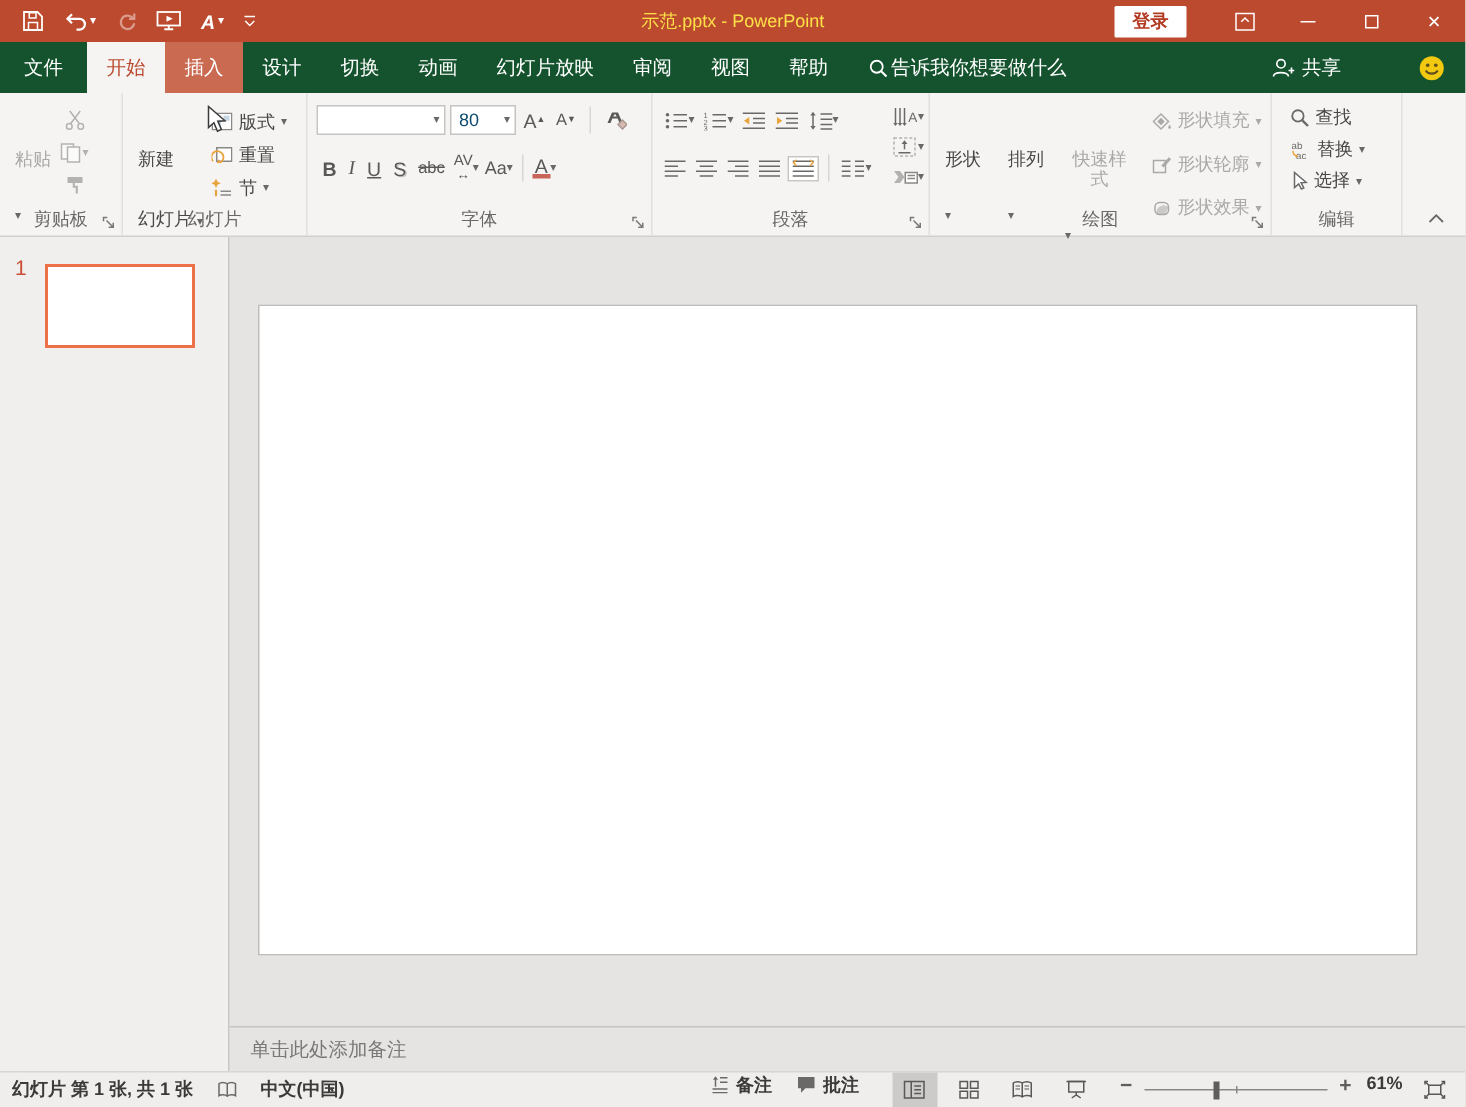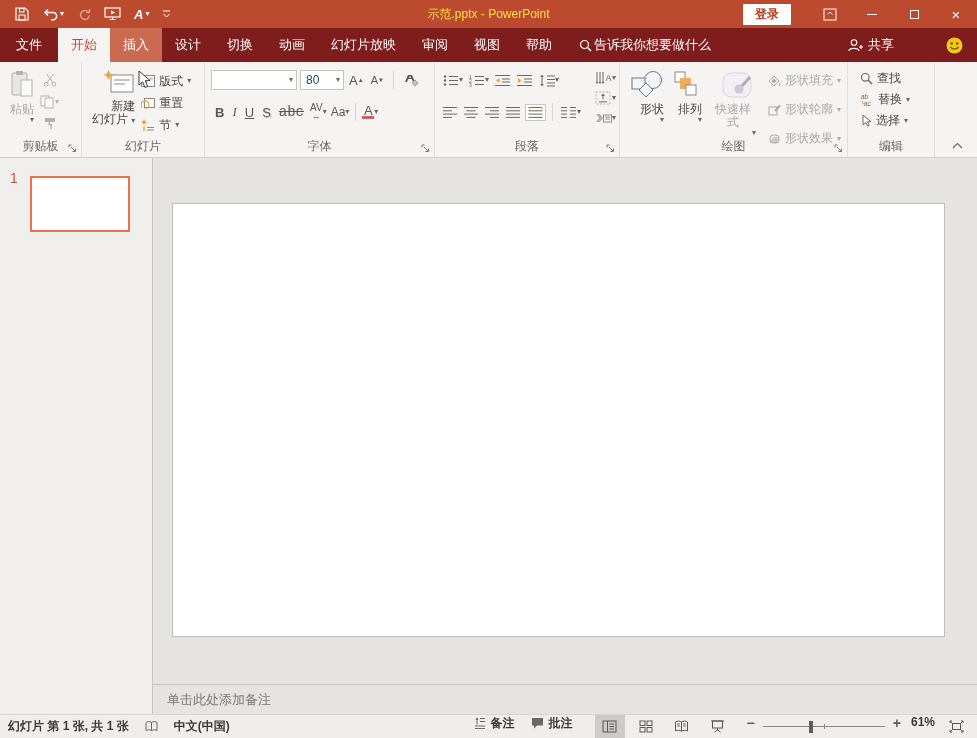--- a/index.html
+++ b/index.html
@@ -23,42 +23,42 @@
   .win-title { position:absolute; left:0; right:0; text-align:center; font-size:12px; color:#fde047; pointer-events:none; }
   .tb-right { margin-left:auto; display:flex; align-items:center; height:28px; }
   .signin { background:#fff; color:#B33A22; font-weight:bold; font-size:12px; padding:2px 12px; margin-right:18px; border-radius:1px; }
   .winbtn { width:42px; height:28px; display:flex; align-items:center; justify-content:center; }
   .maxbox { width:9px; height:9px; border:1px solid #fff; }
   .minbar { width:10px; height:1px; background:#fff; }
   .closex { font-size:15px; line-height:1; }
 
   
   .tabrow {
-    height:34px; background:#7f1d1d; display:flex; align-items:stretch;
+    height:34px; background:#14532d; display:flex; align-items:stretch;
     color:#fff; font-size:13px; position:relative; flex:none;text-align:center;
   }
   .tab { display:flex; align-items:center; padding:16px 13px; }
   .tab.file { padding:0 16px; }
   .tab.active { background:#F5F4F3; color:#BC4A2F; }
   .tab.hover { background:#CA6A51; }
   .tellme { display:flex; align-items:center; gap:2px; margin-left:14px; }
   .share { display:flex; align-items:center; gap:5px; margin-left:auto; }
   .smiley { margin:0 14px 0 52px; display:flex; align-items:center; }
   .cursor-arrow { position:absolute; left:138px; top:42px; z-index:50; }
 
   
   .ribbon {
     height:96px; background:#F5F4F3; border-bottom:1px solid #D2D0CE;
     display:flex; flex:none; position:relative; color:#4A4846;
   }
   .rgroup { position:relative; border-right:1px solid #E2E0DE; height:100%; padding:6px 4px 16px 6px; }
   .glabel { position:absolute; bottom:2px; left:0; right:0; text-align:center; font-size:12px; color:#6A6866; }
   .launcher { position:absolute; bottom:4px; right:4px; }
   .grow { display:flex; height:100%; }
-  .bigbtn { display:flex; flex-direction:column; align-items:flex-end; justify-content:flex-start; padding:2px 4px; }
+  .bigbtn { display:flex; flex-direction:column; align-items:flex-start; justify-content:flex-start; padding:2px 4px;gap:27px; }
   .bigbtn .blabel { margin-top:3px; line-height:13px; text-align:center; }
   .caret { font-size:8px; color:#6A6866; line-height:1; }
   .smallrow { display:flex; align-items:center; gap:4px; height:22px; padding:0 2px; white-space:nowrap; }
   .dis { color:#ABA9A7; }
   .vsep { width:1px; height:18px; background:#D8D6D4; margin:0 4px; align-self:center; }
   .combo { background:#fff; border:1px solid #C6C4C2; height:20px; display:flex; align-items:center; padding:0 3px 0 5px; }
   .combo .cval { flex:1; font-size:12px; }
   .fsize-val { color:#0c4a6e; }
   .fmtletter { font-size:13px; color:#5A5856; padding:0 4px; }
   .iconbtn { display:flex; align-items:center; justify-content:center; padding:1px 2px; }
@@ -312,21 +312,21 @@
               <path d="M5 2 L9 2 L12 9 L10 9 L8.8 6 L5.2 6 L4 9 L2 9 Z M5.8 4.7 h2.4 L7 2.8 Z" fill="#5A5856"></path>
               <path d="M9 10 l3 -3 3 3 -3 3 z" fill="#D8B8B0" stroke="#A89890"></path>
             </svg>
         </span>
       </div>
       <div style="display:flex; align-items:center; height:24px; margin-top:8px;">
         <span class="fmtletter" style="font-weight:bold;">B</span>
         <span class="fmtletter" style="font-style:italic; font-family:'Liberation Serif',serif;">I</span>
         <span class="fmtletter" style="text-decoration:underline;">U</span>
         <span class="fmtletter" style="text-shadow:1px 1px 0 #C4C2C0;">S</span>
-        <span class="fmtletter" style="font-size:14px; text-decoration:line-through;font-family:Liberation Mono, monospace;">abc</span>
+        <span class="fmtletter" style="font-size:11px; text-decoration:line-through;">abc</span>
         <span class="iconbtn">
           <span class="stack2">
               <span style="font-size:10px; color:#5A5856;">AV</span>
               <span style="font-size:9px; color:#5A5856;">↔</span>
             </span>
           <span class="caret">▾</span>
         </span>
         <span class="iconbtn">
           <span style="font-size:12px; color:#5A5856;">Aa</span>
           <span class="caret">▾</span>

